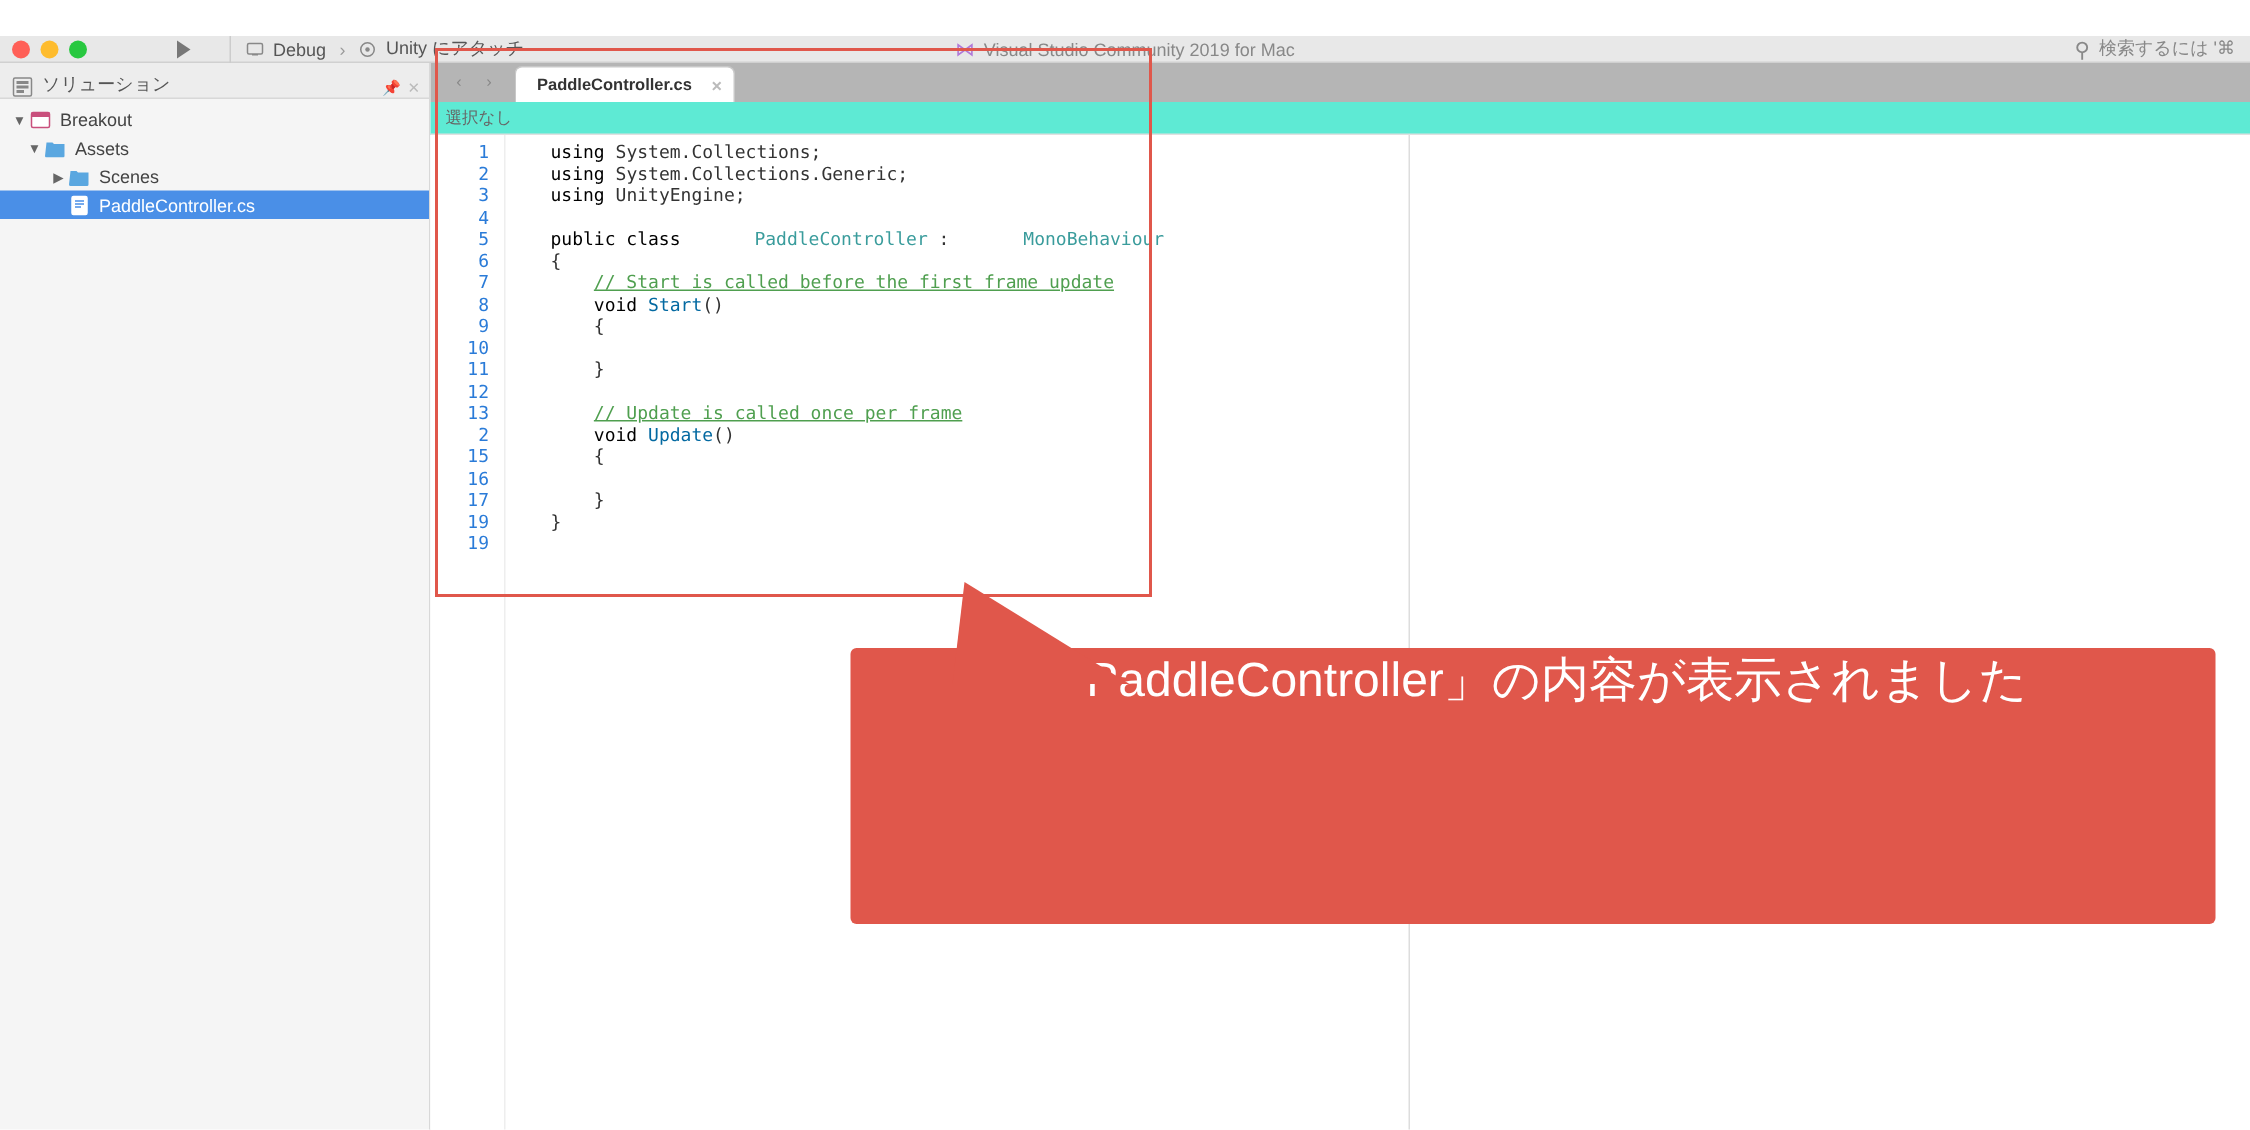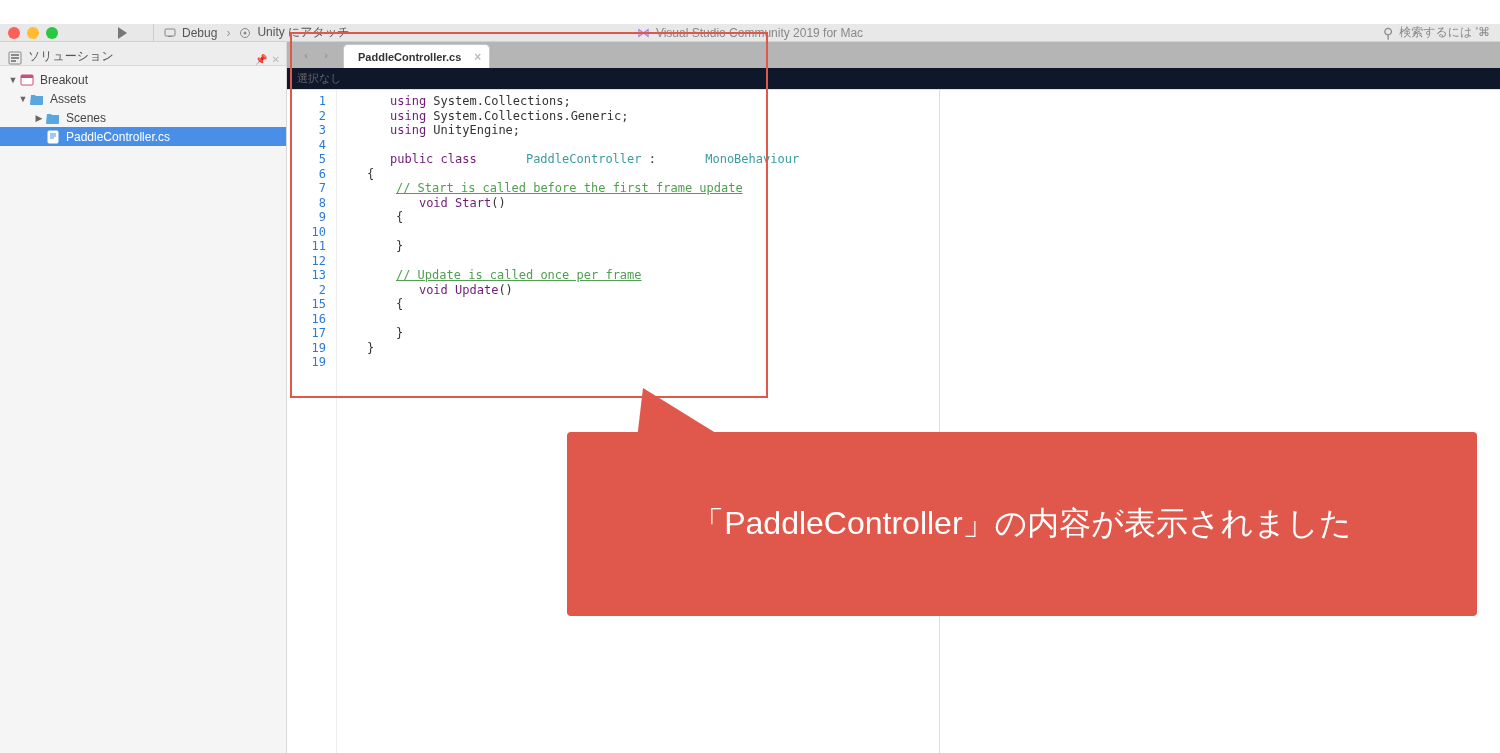--- a/index.html
+++ b/index.html
@@ -36,35 +36,35 @@
 .tree-indent-2 { padding-left: 34px; }
 .disclosure { width: 10px; height: 10px; display: inline-flex; align-items: center; justify-content: center; color: #666; font-size: 9px; }
 .tree-icon { width: 14px; height: 14px; margin-right: 4px; display: inline-flex; align-items: center; justify-content: center; }
 
 .editor-area { flex: 1; display: flex; flex-direction: column; background: #fff; position: relative; }
 .tab-strip { height: 26px; background: #b5b5b5; display: flex; align-items: flex-end; padding-left: 6px; }
 .tab-nav { display: flex; align-items: center; height: 100%; gap: 2px; padding: 0 4px; }
 .tab-nav-btn { width: 18px; height: 18px; display: inline-flex; align-items: center; justify-content: center; color: #888; font-size: 11px; cursor: pointer; }
 .tab { background: #fff; height: 24px; padding: 0 28px 0 14px; display: flex; align-items: center; font-size: 11px; font-weight: 600; color: #333; border-top-left-radius: 5px; border-top-right-radius: 5px; position: relative; border: 1px solid #c8c8c8; border-bottom: none; margin-left: 4px; }
 .tab-close { position: absolute; right: 8px; color: #bbb; font-size: 12px; cursor: pointer; }
-.breadcrumb-bar { height: 22px; background: #0f172a; border-bottom: 1px solid #e0e0e0; display: flex; align-items: center; padding: 3px 10px; font-size: 11px; color: #666; }
+.breadcrumb-bar { height: 22px; background: #5eead4; border-bottom: 1px solid #e0e0e0; display: flex; align-items: center; padding: 3px 10px; font-size: 11px; color: #666; }
 
 .code-container { display: flex; flex: 1; background: #fff; overflow: hidden; }
 .gutter { width: 50px; text-align: right; padding: 4px 10px 4px 4px; color: #2a7bd8; font-family: Menlo, Consolas, monospace; font-size: 12px; line-height: 14.5px; user-select: none; border-right: 1px solid #eee; }
 .gutter div { height: 14.5px; }
 .code-body { flex: 1; padding: 4px 0 4px 30px; font-family: Menlo, Consolas, monospace; font-size: 12px; line-height: 14.5px; color: #333; white-space: pre; position: relative; }
 .code-line { height: 14.5px; }
-.kw { color: #701a75; margin-left: 23px; }
+.kw { color: #000000; }
 .ty { color: #3a9c9c; margin-left: 42px; }
-.mth { color: #701a75; }
+.mth { color: #0369a1; }
 .cmt { color: #4f9f4f; text-decoration: underline; }
 .minimap-border { position: absolute; top: 48px; right: 560px; bottom: 0; width: 1px; background: #ddd; }
 
 .highlight-frame { position: absolute; left: 290px; top: 32px; width: 478px; height: 366px; border: 2px solid #e0574b; pointer-events: none; z-index: 10; }
-.callout { position: absolute; left: 567px; top: 432px; width: 910px; height: 184px; background: #e0574b; color: #fff; font-size: 32px; display: flex; align-items: center; justify-content: center; border-radius: 4px; z-index: 9; }
+.callout { position: absolute; left: 567px; top: 432px; width: 910px; height: 184px; background: #e0574b; color: #fff; font-size: 32px; display: flex; align-items: flex-start; justify-content: center; border-radius: 4px; z-index: 9; }
 .callout-arrow { position: absolute; top: -44px; left: 68px; width: 0; height: 0; border-bottom: 68px solid #e0574b; border-left: 8px solid transparent; border-right: 110px solid transparent; }
 </style>
 </head>
 <body>
 
 <div class="toolbar">
   <div class="traffic-lights">
     <div class="tl tl-red"></div>
     <div class="tl tl-yellow"></div>
     <div class="tl tl-green"></div>

